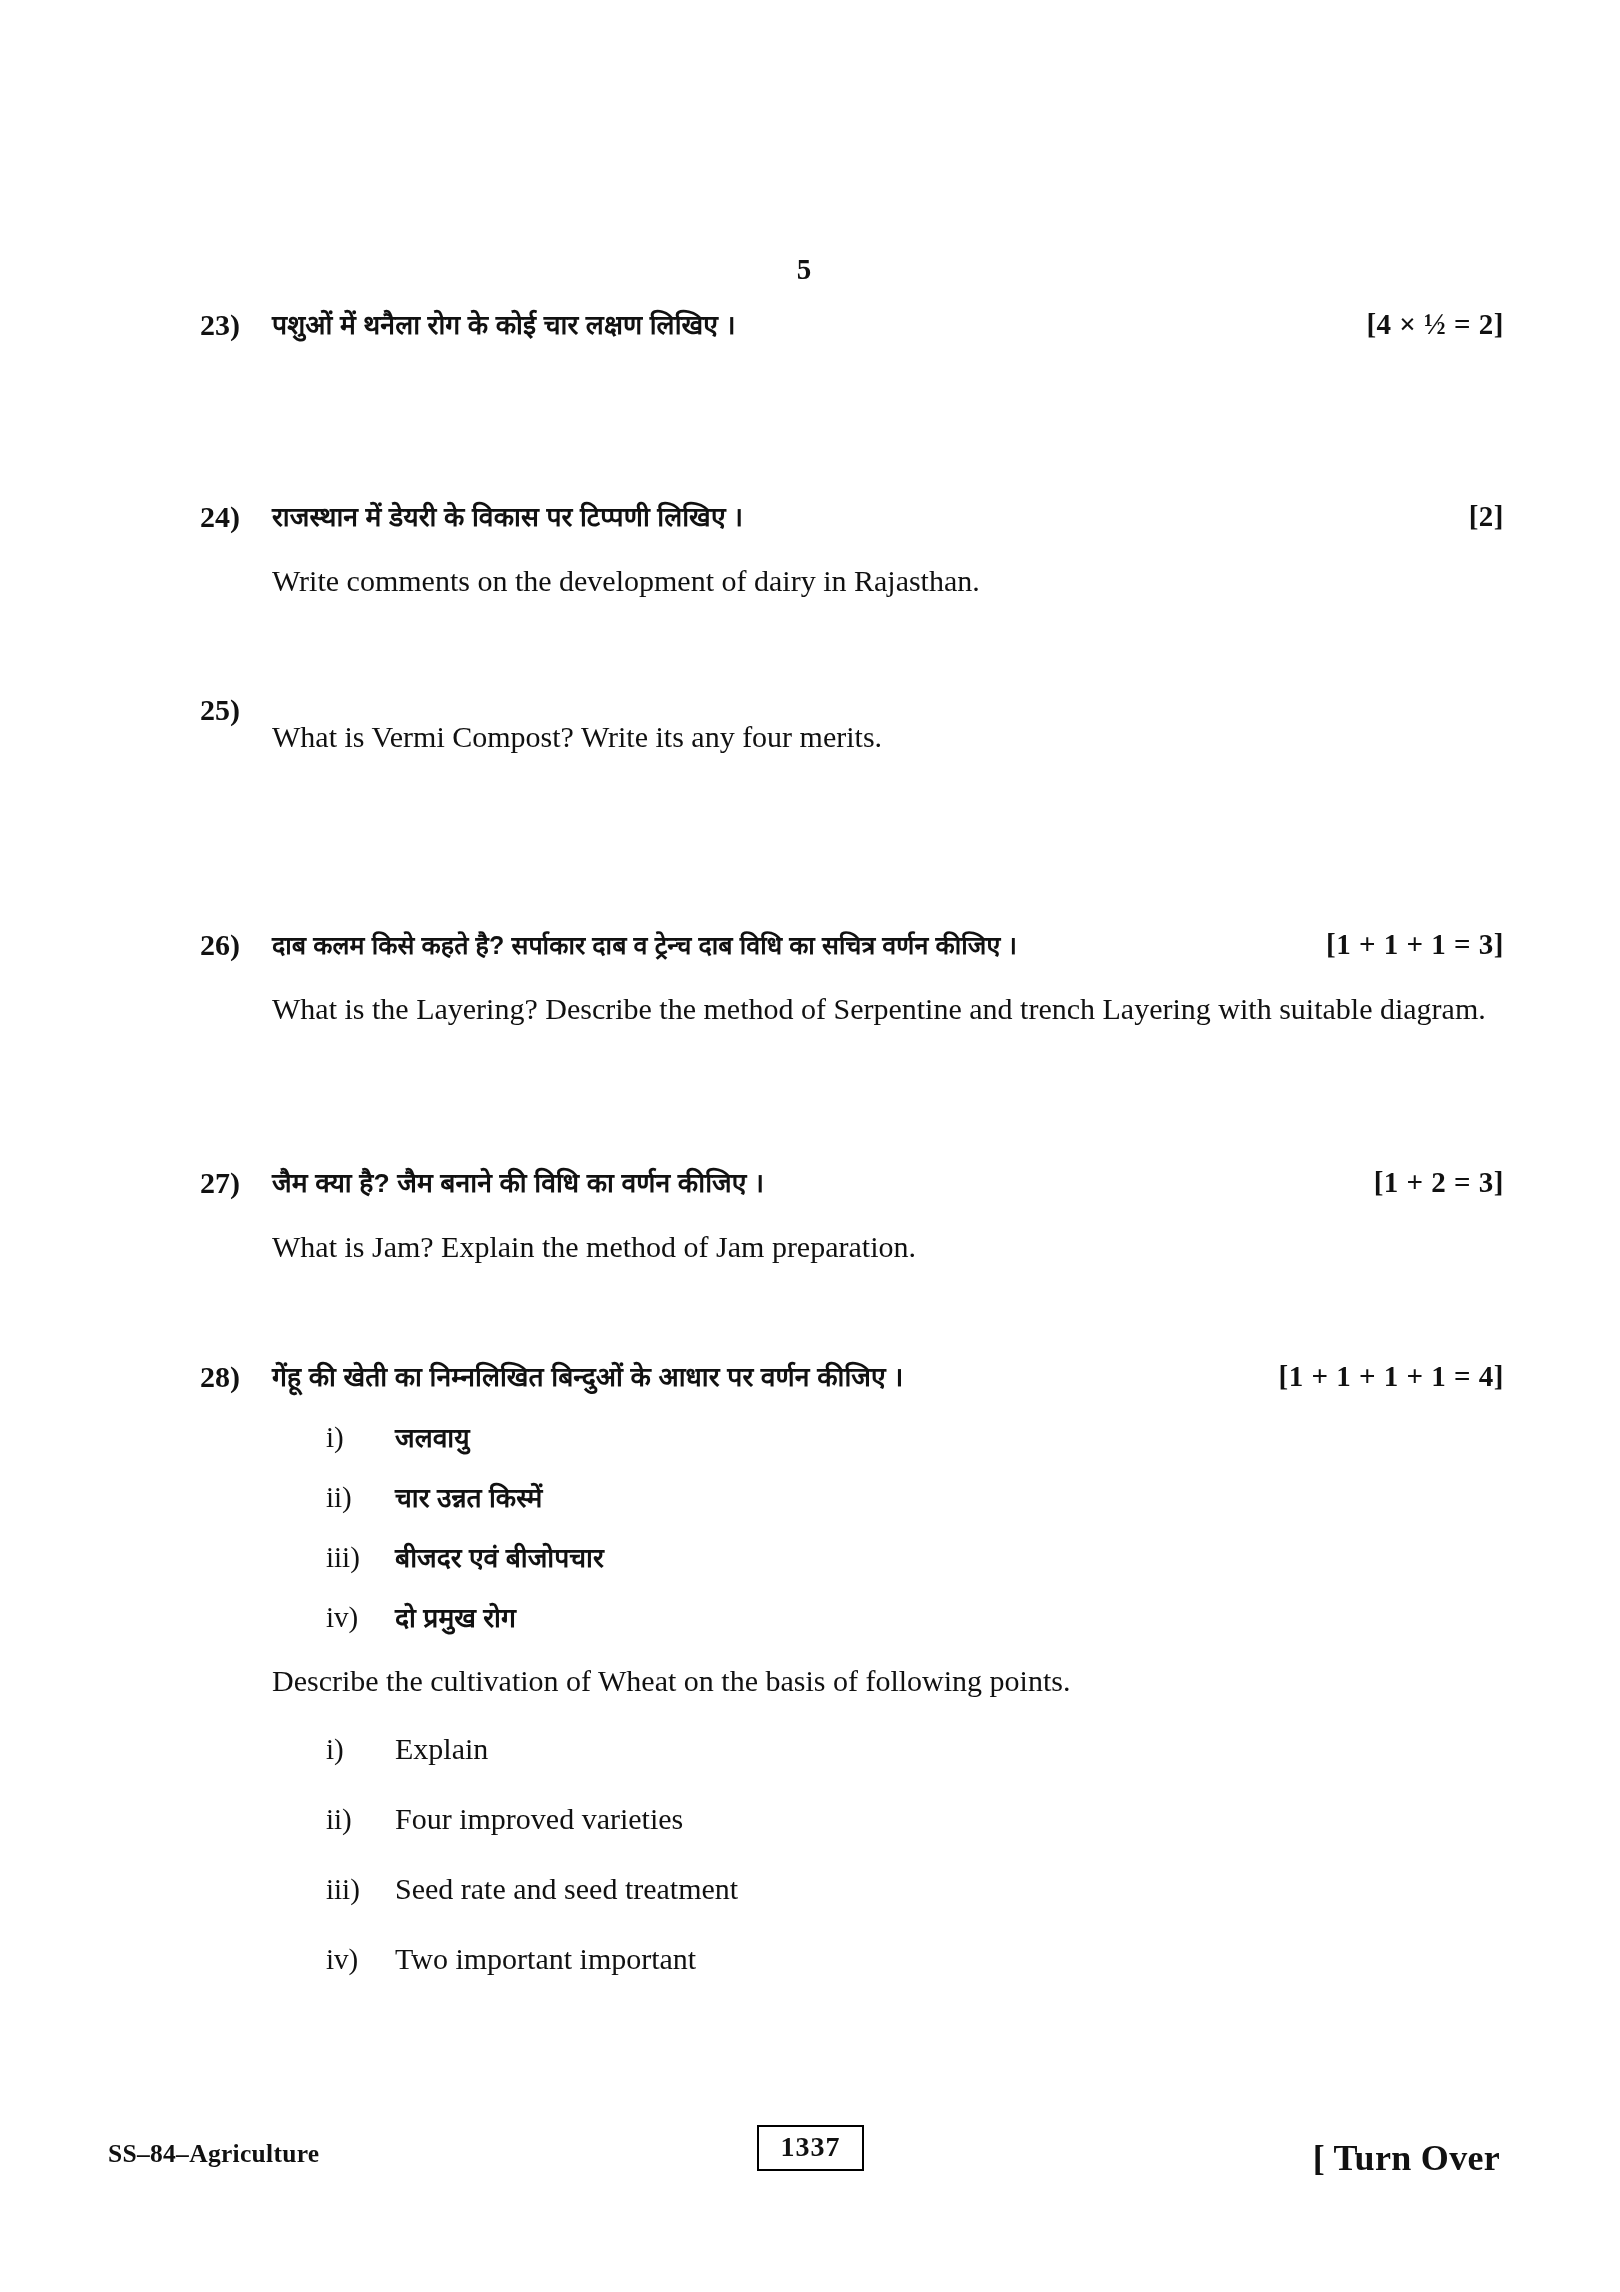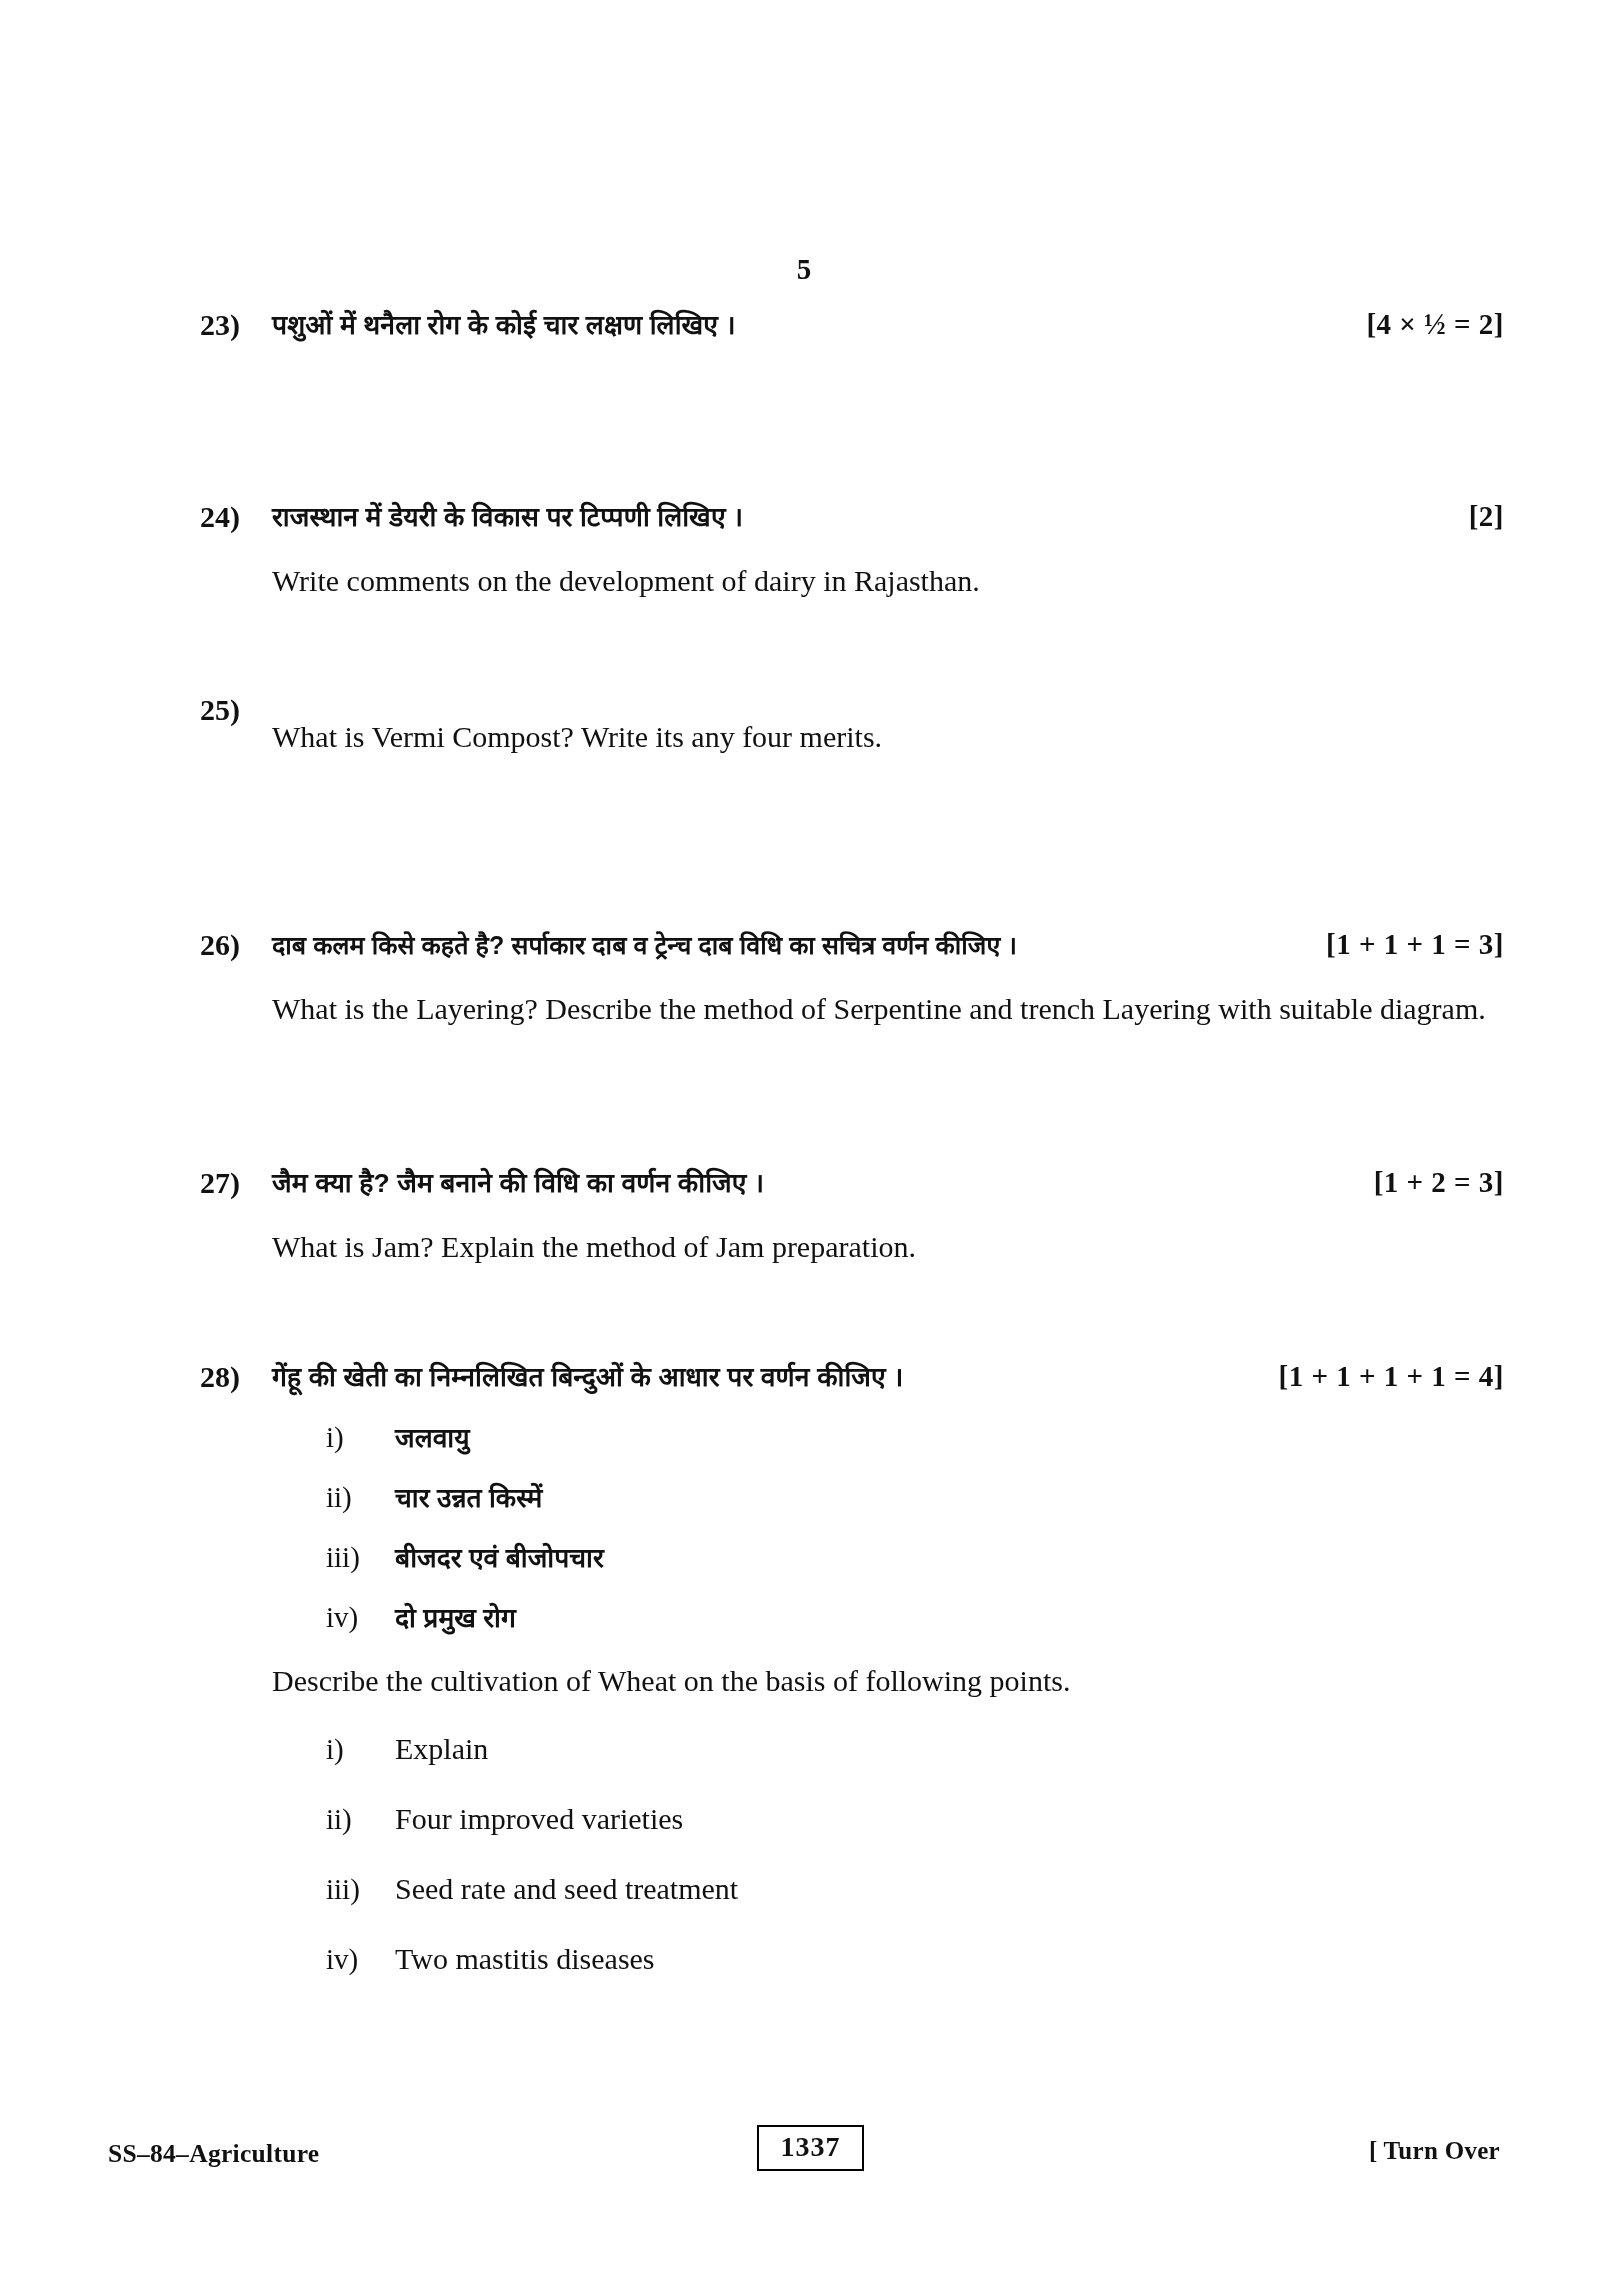--- a/index.html
+++ b/index.html
@@ -161,21 +161,21 @@
     font-size: 28px;
     font-weight: bold;
     letter-spacing: 1px;
     line-height: 1.15;
   }
   .footer-turn {
     position: absolute;
     right: 0;
     top: 11.8px;
     font-family: "Liberation Serif", "DejaVu Serif", serif;
-    font-size: 25px;
+    font-size: 36px;
     font-weight: bold;
     letter-spacing: 0.3px;
   }
 </style>
 </head>
 <body>
 
 <div class="page">
   <div class="content">
 
@@ -284,21 +284,21 @@
             <div class="subitem">
               <span class="sub-rn">ii)</span>
               <span class="sub-en">Four improved varieties</span>
             </div>
             <div class="subitem">
               <span class="sub-rn">iii)</span>
               <span class="sub-en">Seed rate and seed treatment</span>
             </div>
             <div class="subitem">
               <span class="sub-rn">iv)</span>
-              <span class="sub-en">Two mastitis diseases</span>
+              <span class="sub-en">Two important important</span>
             </div>
           </div>
         </div>
       </div>
     </div>
 
   </div>
 
   <div class="footer">
     <div class="footer-code">SS–84–Agriculture</div>

